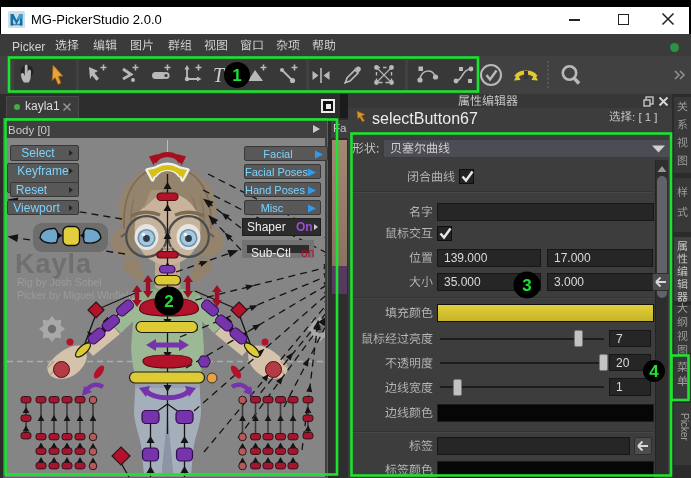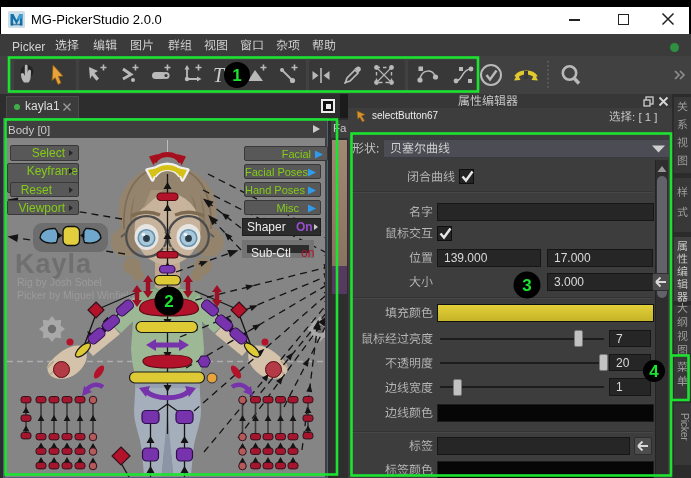--- a/index.html
+++ b/index.html
@@ -1,18 +1,18 @@
 <!DOCTYPE html>
 <html><head><meta charset="utf-8"><style>
 *{margin:0;padding:0;box-sizing:border-box}
 html,body{width:691px;height:478px;overflow:hidden;background:#000}
 #win{position:absolute;left:0;top:4px;width:691px;height:478px;font-family:"Liberation Sans",sans-serif;background:#1b1b1b}
 .abs{position:absolute}
 .fld{position:absolute;background:#262626;border:1px solid #161616;color:#dadada;font-size:12px;line-height:16px;padding-left:6px}
-.lbtn{position:absolute;background:#585858;border:1px solid #383838;border-radius:2px;color:#84cc16;font-size:12px;line-height:14px;text-align:right}
+.lbtn{position:absolute;background:#585858;border:1px solid #383838;border-radius:2px;color:#7dd3fc;font-size:12px;line-height:14px;text-align:center}
 </style></head><body>
 <div id="win">
 <div class="abs" style="left:0;top:0;width:691px;height:30px;background:#fff;border-top:3px solid #000;border-left:1px solid #000;border-right:2px solid #000"></div>
 <svg class="abs" style="left:8px;top:7px" width="17" height="17" viewBox="0 0 17 17">
 <rect x="0" y="0" width="17" height="17" rx="1.5" fill="#cfdfe8"></rect>
 <path d="M2.5 14.5 L2.5 3 L5.5 3 L8.5 9 L11.5 3 L14.5 3 L14.5 14.5 L11.8 14.5 L11.8 7.5 L8.5 13.5 L5.2 7.5 L5.2 14.5 Z" fill="#1272ab"></path>
 <path d="M8.5 9 L11.5 3 L14.5 3 L14.5 7 Z" fill="#3e9fd4"></path>
 <rect x="3" y="12.7" width="11" height="1.6" fill="#0e5c8a" opacity="0.7"></rect>
 </svg>
 <div class="abs" style="left:31px;top:8px;font-size:13px;color:#000">MG-PickerStudio 2.0.0</div>
@@ -480,21 +480,21 @@
 <svg class="abs" style="left:643px;top:91.5px" width="11" height="11" viewBox="0 0 11 11">
       <rect x="3" y="1" width="7" height="7" fill="none" stroke="#cfcfcf" stroke-width="1.3"></rect>
       <rect x="1" y="4" width="6" height="6" fill="#373737" stroke="#cfcfcf" stroke-width="1.3"></rect>
     </svg>
 <svg class="abs" style="left:657.5px;top:91.5px" width="11" height="11" viewBox="0 0 11 11">
       <path d="M1.5 1.5 L9.5 9.5 M9.5 1.5 L1.5 9.5" stroke="#d9d9d9" stroke-width="1.8"></path>
     </svg>
 <svg class="abs" style="left:356px;top:106px" width="13" height="13" viewBox="0 0 13 13">
       <path d="M1 1 L9 4.5 L5.5 6 L8.5 10.5 L6.5 12 L3.8 7.3 L1.8 9 Z" fill="#d8922e" stroke="#8a5a10" stroke-width="0.6"></path>
     </svg>
-<div class="abs" style="left:372px;top:106px;font-size:10px;color:#ececec">selectButton67</div>
+<div class="abs" style="left:372px;top:106px;font-size:16px;color:#ececec">selectButton67</div>
 <div class="abs" style="left:350px;top:128px;width:322px;height:29px;background:#3d3d3d"></div>
 <div class="abs" style="left:383px;top:134.5px;width:287px;height:19px;background:#4c4c54;border:1px solid #3a3a42;border-radius:1px"></div>
 <svg class="abs" style="left:651px;top:141px" width="15" height="8" viewBox="0 0 15 8">
       <path d="M1 0.5 L14 0.5 L7.5 7.5 Z" fill="#cfcfcf"></path>
     </svg>
 <div class="abs" style="left:459px;top:164.5px;width:15px;height:15px;background:#242424;border:1px solid #0f0f0f"></div>
 <svg class="abs" style="left:460px;top:164.5px" width="15" height="15" viewBox="0 0 15 15">
       <path d="M2.5 7.5 L6 11.5 L12.5 2.5" stroke="#e8e8e8" stroke-width="2.4" fill="none"></path>
     </svg>
 <div class="abs" style="left:437px;top:221.5px;width:15px;height:15px;background:#242424;border:1px solid #0f0f0f"></div>
@@ -503,20 +503,21 @@
     </svg>
 <div class="abs" style="left:352px;top:187px;width:301px;height:1px;background:#333333"></div>
 <div class="abs" style="left:352px;top:188px;width:301px;height:1px;background:#474747"></div>
 <div class="abs" style="left:352px;top:293px;width:301px;height:1px;background:#333333"></div>
 <div class="abs" style="left:352px;top:294px;width:301px;height:1px;background:#474747"></div>
 <div class="abs" style="left:352px;top:426.5px;width:301px;height:1px;background:#333333"></div>
 <div class="abs" style="left:352px;top:427.5px;width:301px;height:1px;background:#474747"></div>
 <div class="fld" style="left:437px;top:199px;width:217px;height:17.5px"></div>
 <div class="fld" style="left:437px;top:245px;width:104px;height:17.5px">139.000</div>
 <div class="fld" style="left:547px;top:245px;width:106px;height:17.5px">17.000</div>
+<div class="fld" style="left:437px;top:269px;width:104px;height:17.5px">35.000</div>
 <div class="fld" style="left:547px;top:269px;width:106px;height:17.5px">3.000</div>
 <div class="abs" style="left:437px;top:300px;width:217px;height:17.5px;background:linear-gradient(#e2cf38,#c6b429);border:1px solid #101010"></div>
 <div class="abs" style="left:437px;top:400px;width:217px;height:17.5px;background:#060606;border:1px solid #1c1c1c"></div>
 <div class="abs" style="left:437px;top:457px;width:217px;height:17.5px;background:#060606;border:1px solid #1c1c1c"></div>
 <div class="abs" style="left:440px;top:333.5px;width:164px;height:2px;background:#1d1d1d"></div>
 <div class="abs" style="left:573.5px;top:326.0px;width:9px;height:17px;background:#c2c2c2;border:1px solid #7a7a7a;border-radius:2px"></div>
 <div class="fld" style="left:609px;top:325.7px;width:42px;height:17.5px">7</div>
 <div class="abs" style="left:440px;top:357.5px;width:164px;height:2px;background:#1d1d1d"></div>
 <div class="abs" style="left:598.5px;top:350.0px;width:9px;height:17px;background:#c2c2c2;border:1px solid #7a7a7a;border-radius:2px"></div>
 <div class="fld" style="left:609px;top:349.7px;width:42px;height:17.5px">20</div>

